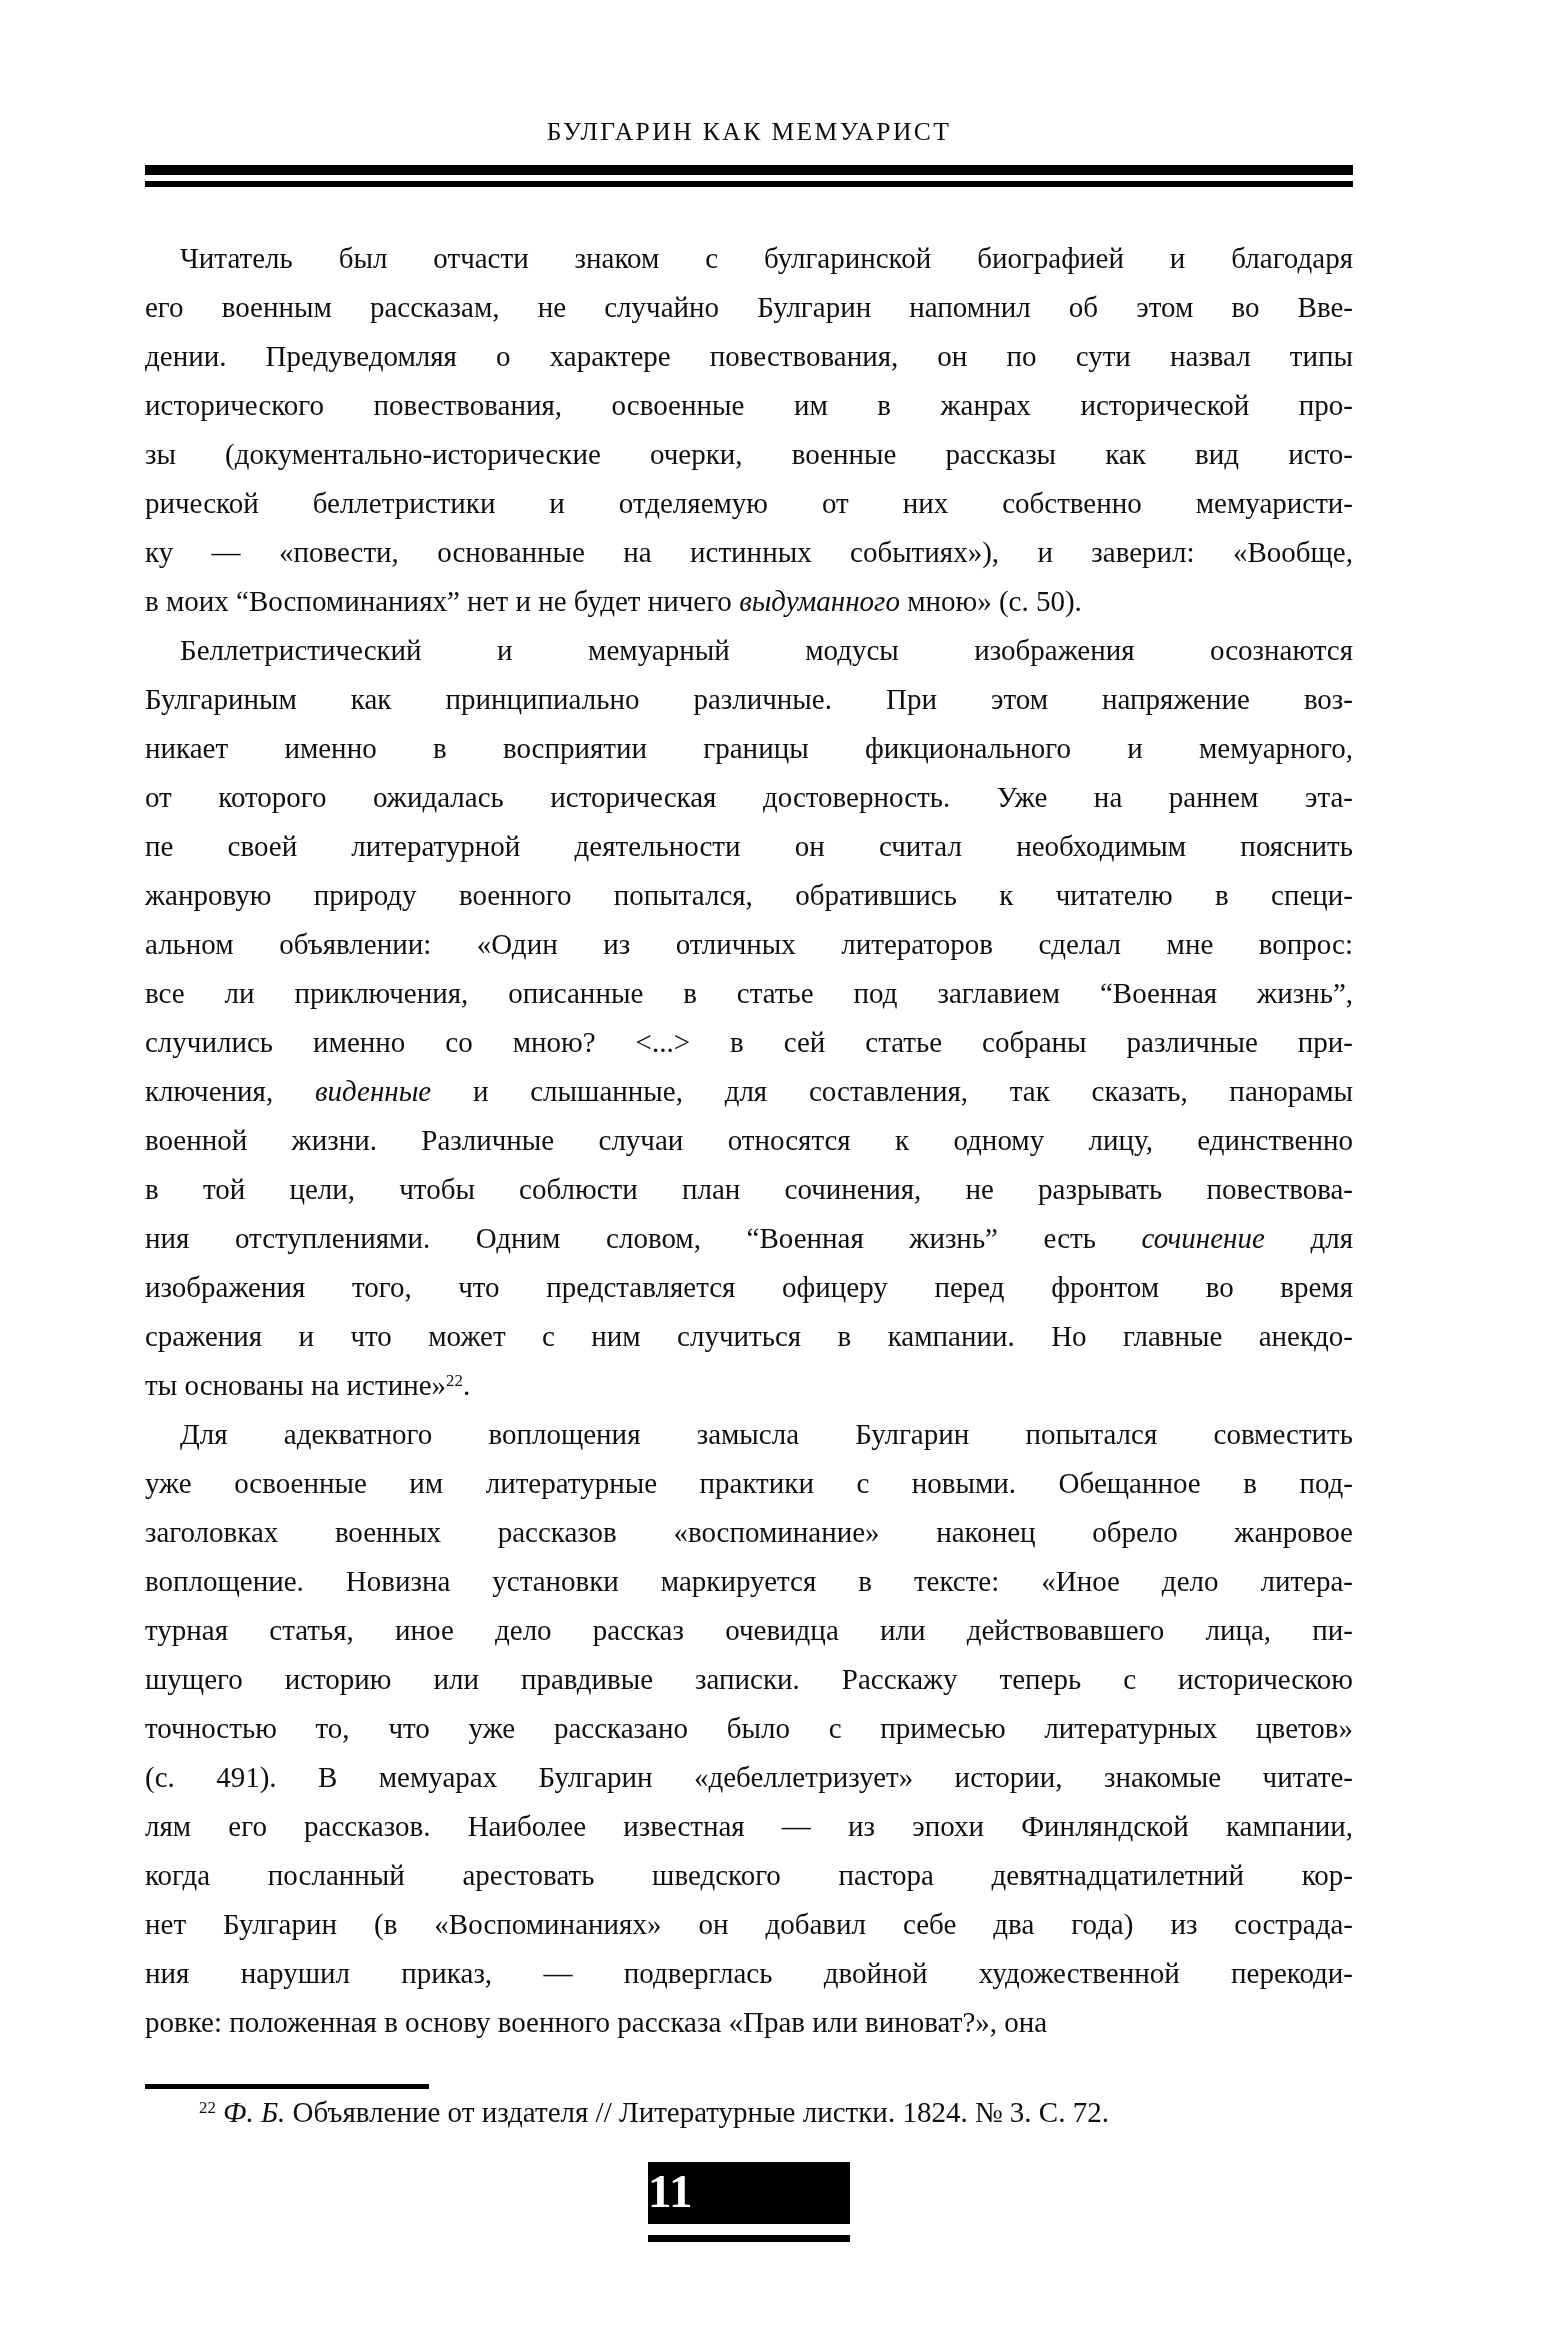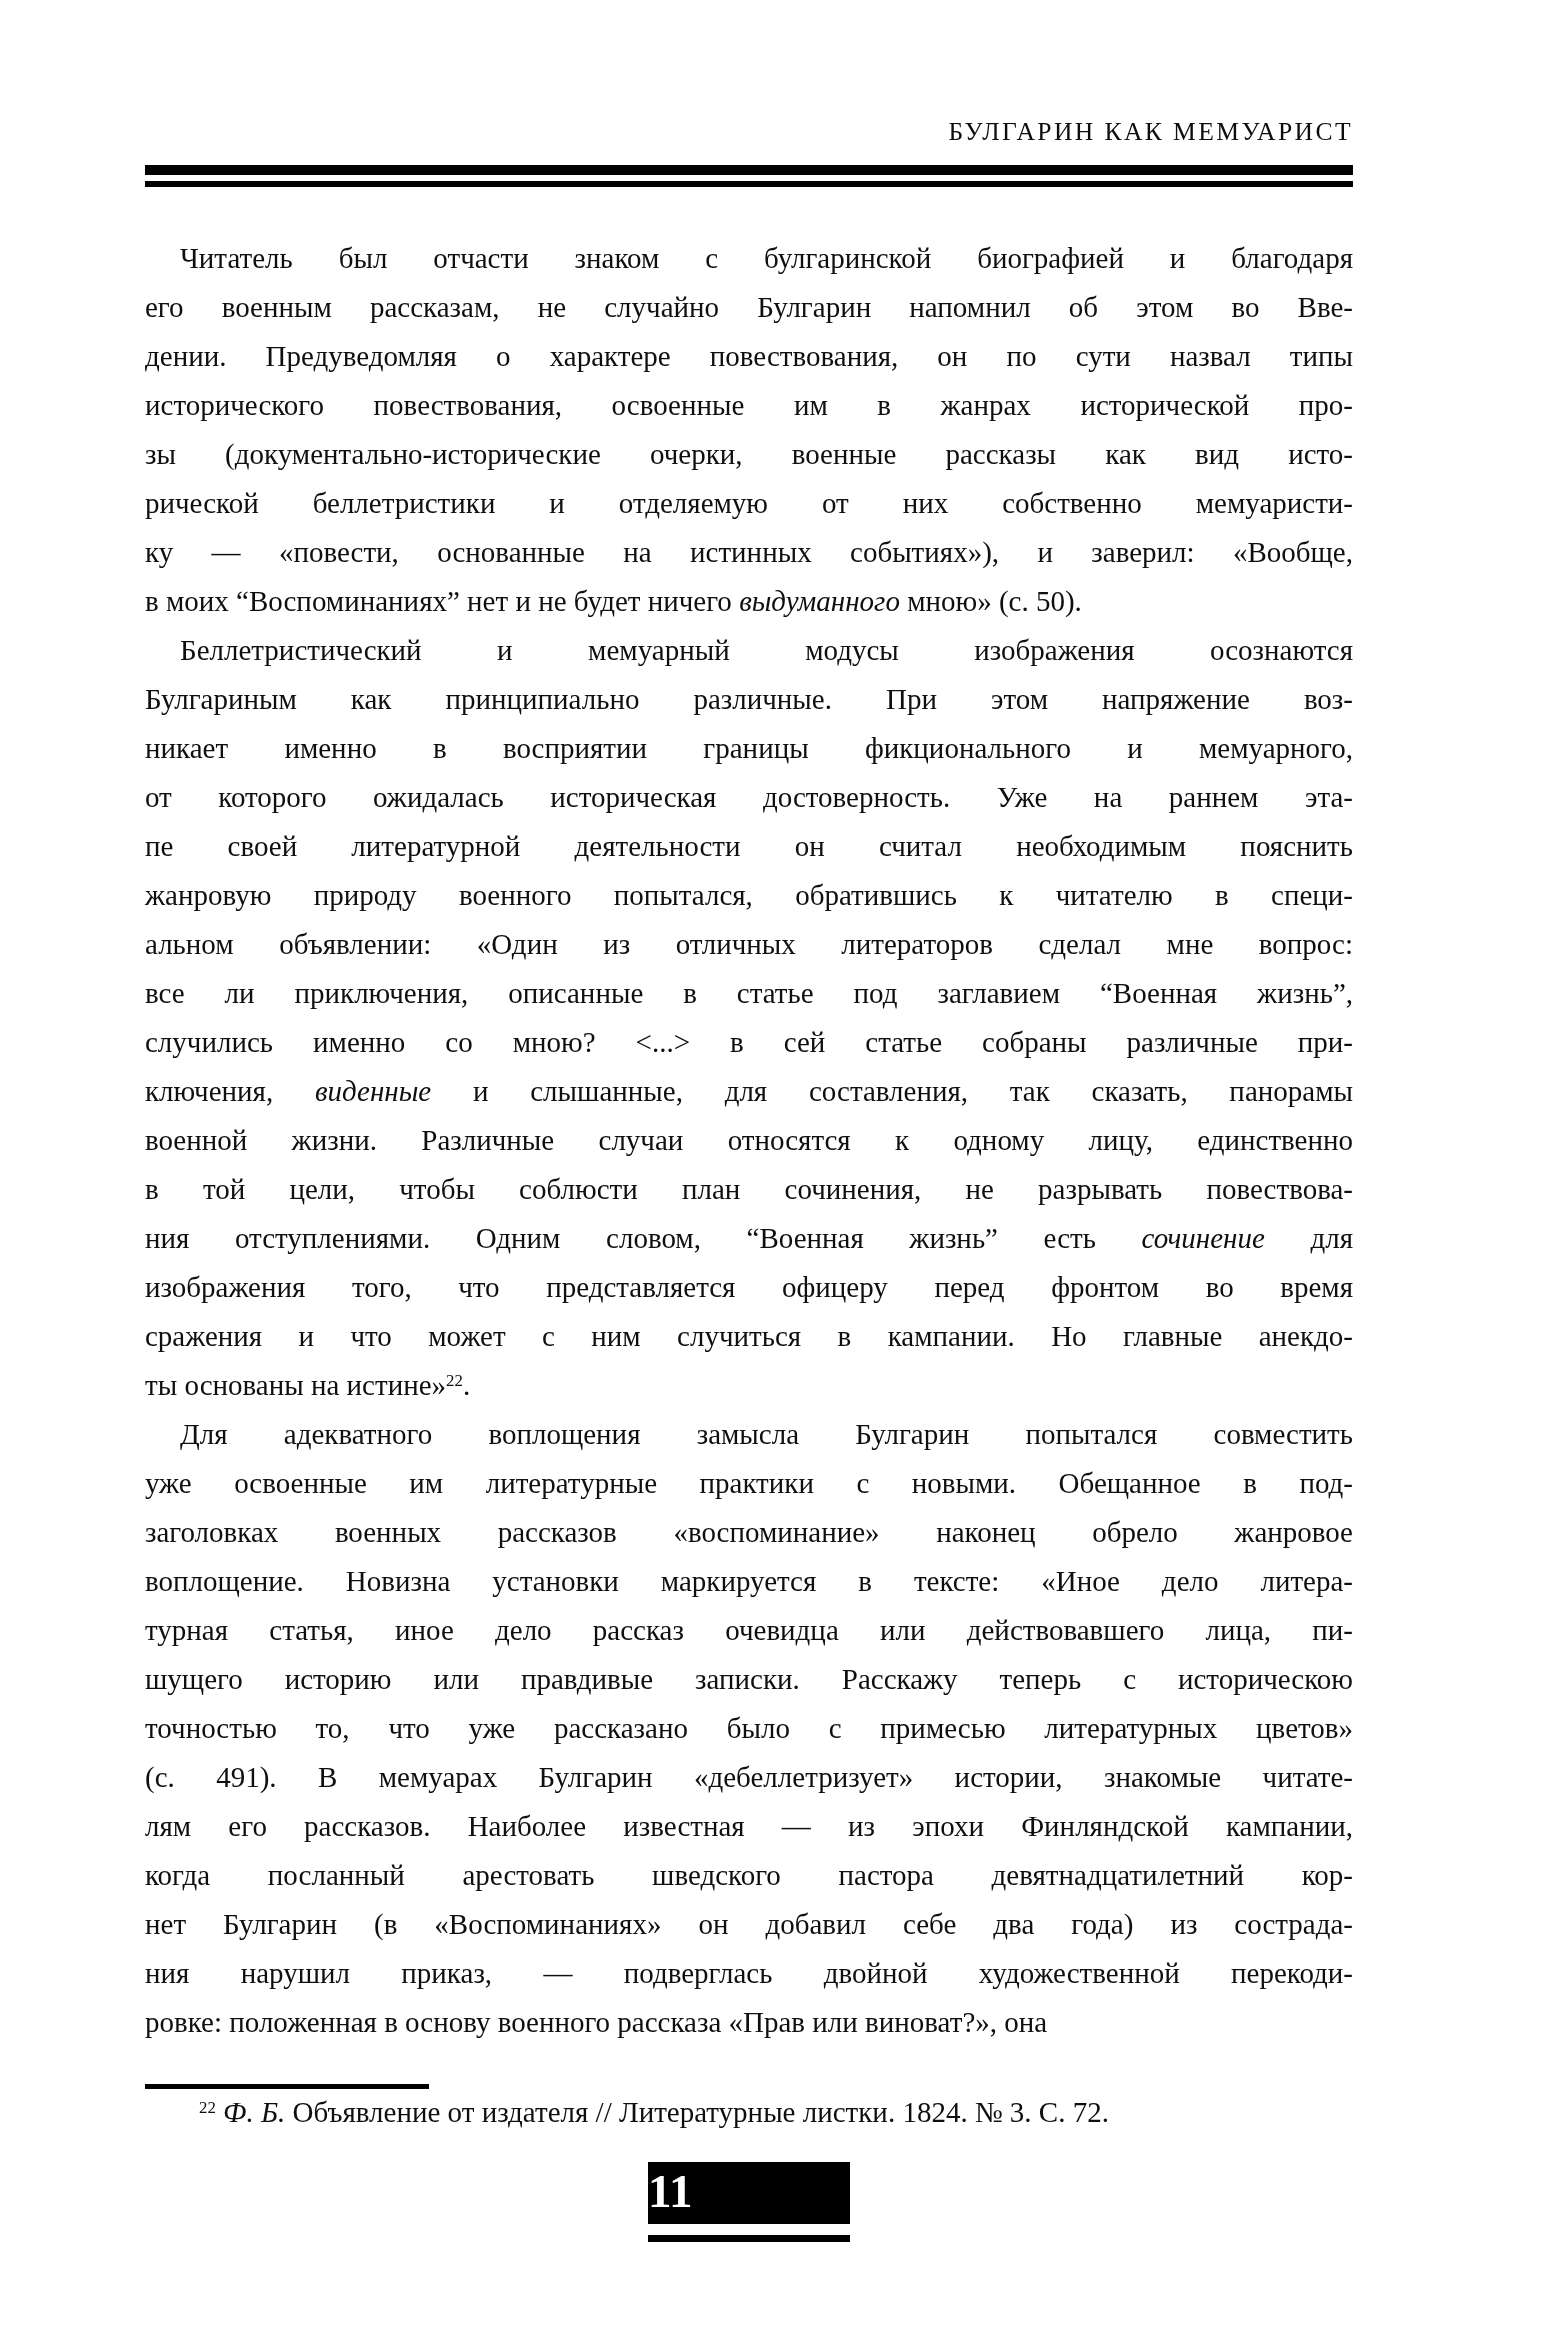--- a/index.html
+++ b/index.html
@@ -11,21 +11,21 @@
     background: #ffffff;
     font-family: "Liberation Serif", serif;
     color: #0f0f0f;
     overflow: hidden;
   }
   .running-header {
     position: absolute;
     left: 145px;
     top: 117px;
     width: 1208px;
-    text-align: right;
+    text-align: center;
     font-size: 25.6px;
     letter-spacing: 2.4px;
     white-space: nowrap;
     color: #0d0d0d;
   }
   .rule-thick {
     position: absolute;
     left: 145px;
     top: 165px;
     width: 1208px;

